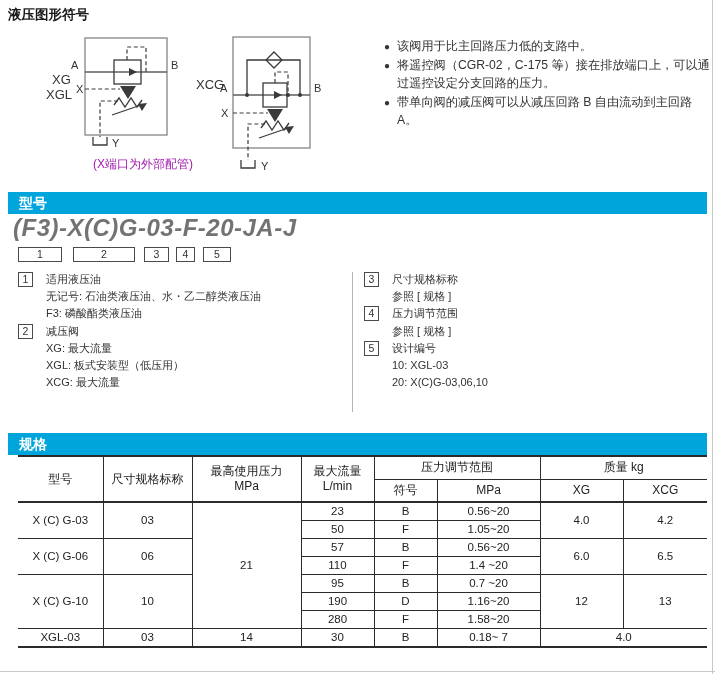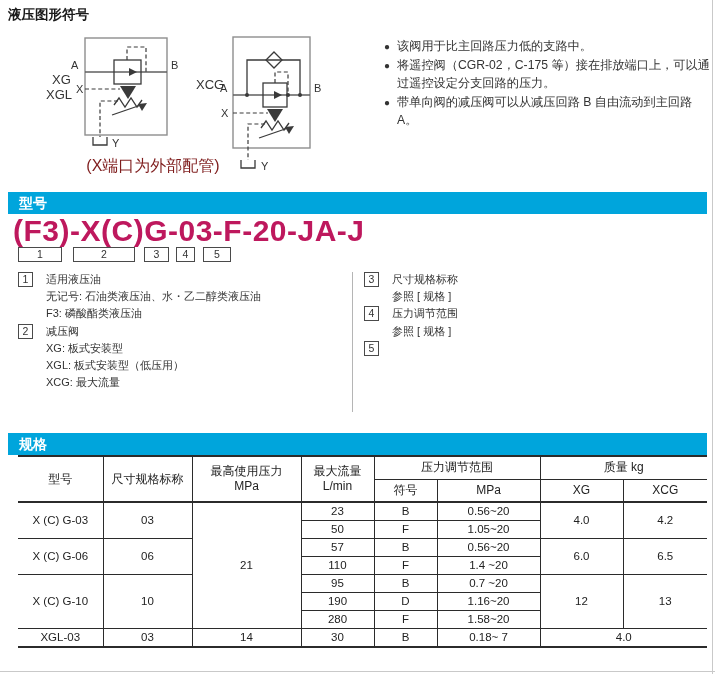--- a/index.html
+++ b/index.html
@@ -3,32 +3,32 @@
 <meta charset="utf-8">
 <style>
   * { margin:0; padding:0; box-sizing:border-box; }
   body { background:#fff; font-family:"Liberation Sans","DejaVu Sans",sans-serif; }
   .page { position:relative; width:715px; height:674px; background:#fff; overflow:hidden; color:#333; }
   .abs { position:absolute; }
   .page-title { left:8px; top:6px; font-size:13.5px; font-weight:bold; color:#1a1a1a; }
   .edge-r { left:712px; top:0; width:1px; height:674px; background:#c9c9c9; }
   .edge-b { left:0; top:671px; width:715px; height:1px; background:#c9c9c9; }
 
-  .caption { left:68px; top:156px; width:170px; text-align:center; font-size:16px; color:#7f1d1d; }
+  .caption { left:58px; top:156px; width:170px; text-align:center; font-size:12px; color:#a21caf; }
 
   .notes { left:384px; top:37px; width:328px; font-size:12.2px; line-height:1.52; color:#333; }
   .note { display:flex; }
   .note .blt { flex:0 0 13px; font-size:10px; padding-top:2px; color:#333; }
 
   .bar { left:8px; width:699px; height:22px; background:#00a5dc; color:#fff;
          font-size:14px; font-weight:bold; line-height:22px; padding-left:11px; }
   .bar-model { top:192px; }
   .bar-spec  { top:425px;margin-top:8px; }
 
-  .model-code { left:13px; top:214px; font-size:30px; font-weight:bold; color:#be185d; letter-spacing:0.5px; }
+  .model-code { left:13px; top:214px; font-size:24px; font-weight:bold; color:#737373; letter-spacing:0.5px;font-style:italic; }
   .numrow { top:247px; left:0; height:16px; }
   .numbox { position:absolute; top:0; height:15px; border:1.5px solid #4a4a4a;
             font-size:10.5px; line-height:12px; text-align:center; color:#333; }
 
   .cols { top:271px; }
   .col-l { left:14px; width:332px; }
   .col-r { left:360px; width:348px; }
   .col-div { left:352px; top:272px; width:1px; height:140px; background:#b5b5b5; }
   .mitem { display:flex; margin-bottom:0px; }
   .mnum { flex:0 0 15px; height:15px; border:1.3px solid #4a4a4a; font-size:10.5px;
@@ -145,21 +145,21 @@
       <div class="mbody">
         <div class="mtitle">适用液压油</div>
         <div class="mline">无记号: 石油类液压油、水・乙二醇类液压油</div>
         <div class="mline">F3: 磷酸酯类液压油</div>
       </div>
     </div>
     <div class="mitem">
       <div class="mnum">2</div>
       <div class="mbody">
         <div class="mtitle">减压阀</div>
-        <div class="mline">XG: 板式安装型</div>
+        <div class="mline">XG: 最大流量</div>
         <div class="mline">XGL: 板式安装型（低压用）</div>
         <div class="mline">XCG: 最大流量</div>
       </div>
     </div>
   </div>
 
   <div class="abs cols col-r">
     <div class="mitem">
       <div class="mnum">3</div>
       <div class="mbody">
@@ -169,20 +169,25 @@
     </div>
     <div class="mitem">
       <div class="mnum">4</div>
       <div class="mbody">
         <div class="mtitle">压力调节范围</div>
         <div class="mline">参照 [ 规格 ]</div>
       </div>
     </div>
     <div class="mitem">
       <div class="mnum">5</div>
+      <div class="mbody">
+        <div class="mtitle">设计编号</div>
+        <div class="mline">10: XGL-03</div>
+        <div class="mline">20: X(C)G-03,06,10</div>
+      </div>
     </div>
   </div>
 
   <div class="abs bar bar-spec">规格</div>
 
   <table class="spec">
     <colgroup>
       <col style="width:85px">
         <col style="width:89px">
         <col style="width:109px">

